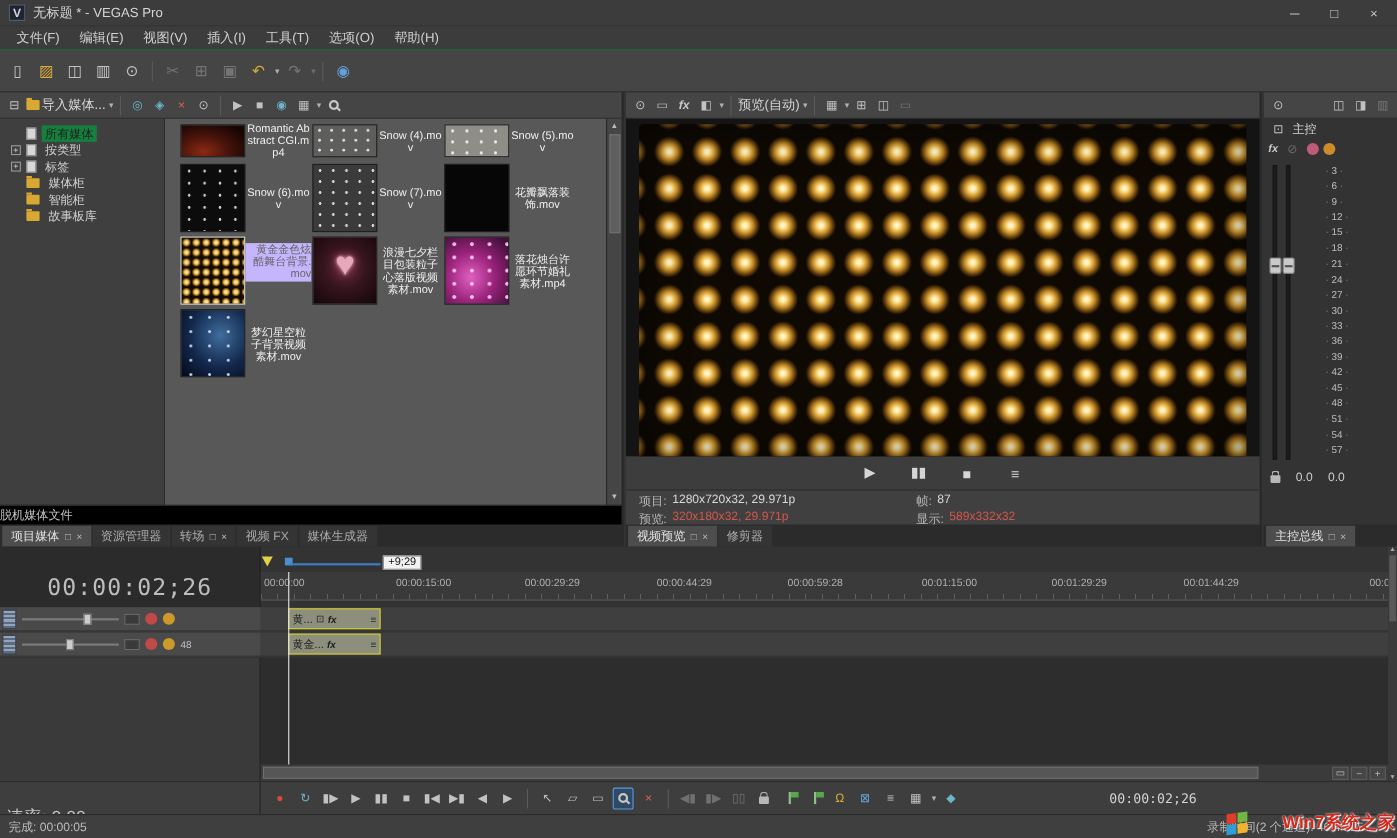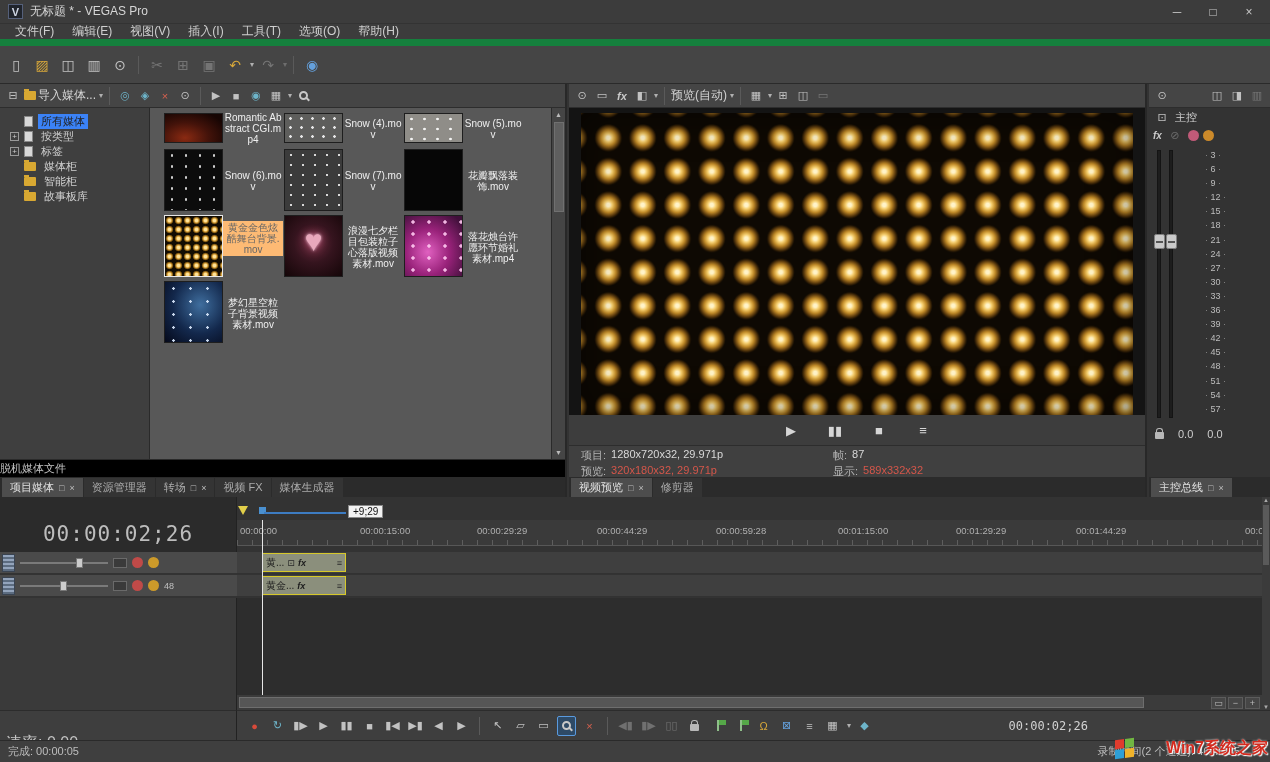--- a/index.html
+++ b/index.html
@@ -10,21 +10,21 @@
   
   .titlebar { position:absolute; left:0; top:0; width:1270px; height:24px; background:#3c3c3c;
     display:flex; align-items:center; padding:0 8px; border-bottom:1px solid #333; }
   .applogo { width:15px; height:15px; background:#20242c; color:#cfd6e4; font-weight:bold; font-size:11px;
     display:flex; align-items:center; justify-content:center; margin-right:7px; border:1px solid #55607a; }
   .title-text { color:#d6d6d6; font-size:12px; }
   .winbtns { margin-left:auto; display:flex; gap:22px; padding-right:6px; }
   .winbtn { color:#c8c8c8; font-size:12px; width:14px; text-align:center; cursor:default; }
 
   .menubar { position:absolute; left:0; top:24px; width:1270px; height:22px; background:#3c3c3c;
-    display:flex; align-items:center; padding-left:6px; border-bottom:7px solid #15803d; }
+    display:flex; align-items:center; padding-left:6px; border-bottom:1px solid #15803d; }
   .menuitem { padding:2px 9px; color:#cfcfcf; font-size:12px; }
 
   .toolbar { position:absolute; left:0; top:46px; width:1270px; height:38px; background:#454545;
     display:flex; align-items:center; padding-left:4px; gap:2px; border-bottom:1px solid #2a2a2a; }
   .icon-btn { display:inline-flex; align-items:center; justify-content:center; min-width:24px; height:24px;
     color:#c2c2c2; font-size:14px; }
   .icon-btn.small { min-width:18px; height:18px; font-size:11px; }
   .dim { opacity:.38; }
   .sep { width:1px; height:18px; background:#5a5a5a; margin:0 4px; }
   .dd { font-size:8px; color:#b0b0b0; margin-left:1px; }
@@ -40,35 +40,35 @@
     background:#343434; }
   .tab.active { background:#4d4d4d; color:#e2e2e2; }
   .tabctl { font-size:9px; color:#bdbdbd; }
 
   
   .media-panel { left:0; width:567px; }
   .media-body { flex:1; display:flex; min-height:0; }
   .tree { width:150px; background:#3f3f3f; border-right:1px solid #2a2a2a; padding-top:6px; }
   .titem { display:flex; align-items:center; gap:5px; height:15px; padding-left:10px; color:#d0d0d0; font-size:11px; white-space:nowrap; }
   .titem .lbl { padding:0 3px; }
-  .titem.selected .lbl { background:#3b82f6; color:#222; }
+  .titem.selected .lbl { background:#15803d; color:#222; }
   .exp { width:9px; height:9px; border:1px solid #9a9a9a; color:#cfcfcf; font-size:8px; line-height:7px; text-align:center; }
   .exp.ph { border-color:transparent; }
   .doc-ic { width:9px; height:11px; background:#d8d8d8; border:1px solid #888; }
   .folder { position:relative; width:12px; height:9px; background:#d8a832; border-radius:1px; }
   .folder::before { content:""; position:absolute; top:-2px; left:0; width:5px; height:2px; background:#d8a832; }
 
   .mgrid { flex:1; background:#585858; padding:2px 4px 0 14px; display:grid;
     grid-template-columns:repeat(3,119px); column-gap:1px; align-content:start; }
   .mitem { width:119px; display:flex; flex-direction:row; align-items:center; padding-bottom:4px; }
   .mthumb { width:113px; height:62px; background:#000; border:1px solid #1e1e1e; }
   .mitem.clipped .mthumb { height:30px; }
   .mlabel { margin-top:2px; font-size:10px; line-height:11px; color:#efefef; text-align:center; width:116px; word-break:break-all; }
   .mitem.selected .mthumb { border-color:#e8e8e8; }
-  .mitem.selected .mlabel { background:#fdba74; color:#666; margin-top:-15px; position:relative; z-index:2; padding:1px 0; }
+  .mitem.selected .mlabel { background:#c4b5fd; color:#666; margin-top:-15px; position:relative; z-index:2; padding:1px 0;text-align:right; }
 
   .th-red { background:radial-gradient(ellipse at 35% 85%, #8a2a12 0%, #44130a 45%, #160503 85%); }
   .th-snow-a { background-color:#5e5e5c; background-image:radial-gradient(circle, rgba(255,255,255,.85) 0 1px, transparent 1.6px); background-size:11px 9px; }
   .th-snow-b { background-color:#8f8d88; background-image:radial-gradient(circle, rgba(255,255,255,.9) 0 1px, transparent 1.6px); background-size:13px 10px; }
   .th-snow-c { background-color:#0c0c0c; background-image:radial-gradient(circle, rgba(255,255,255,.8) 0 1px, transparent 1.5px); background-size:14px 11px; }
   .th-snow-d { background-color:#3b3b3b; background-image:radial-gradient(circle, rgba(255,255,255,.8) 0 1px, transparent 1.5px); background-size:12px 10px; }
   .th-house { background:linear-gradient(#8d8070 0%, #a89a86 40%, #ece8dd 68%, #d9d2c2 100%); position:relative; }
   .th-house::after { content:""; position:absolute; left:58%; top:28%; width:30%; height:38%; background:#5f4434; box-shadow:0 -5px 0 2px #7a6a58; }
   .th-black { background:#060606; }
   .th-gold { background-color:#120c03;

